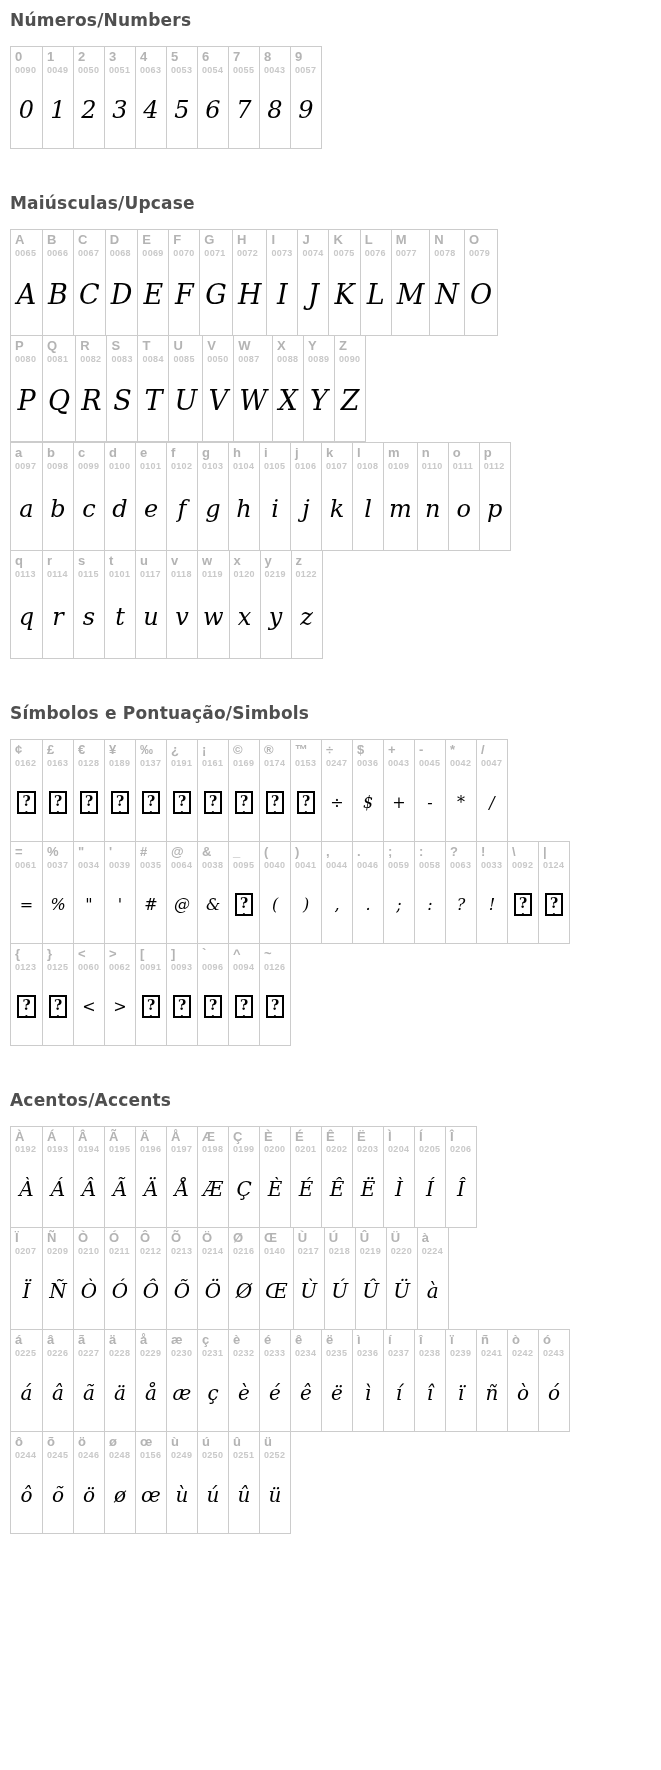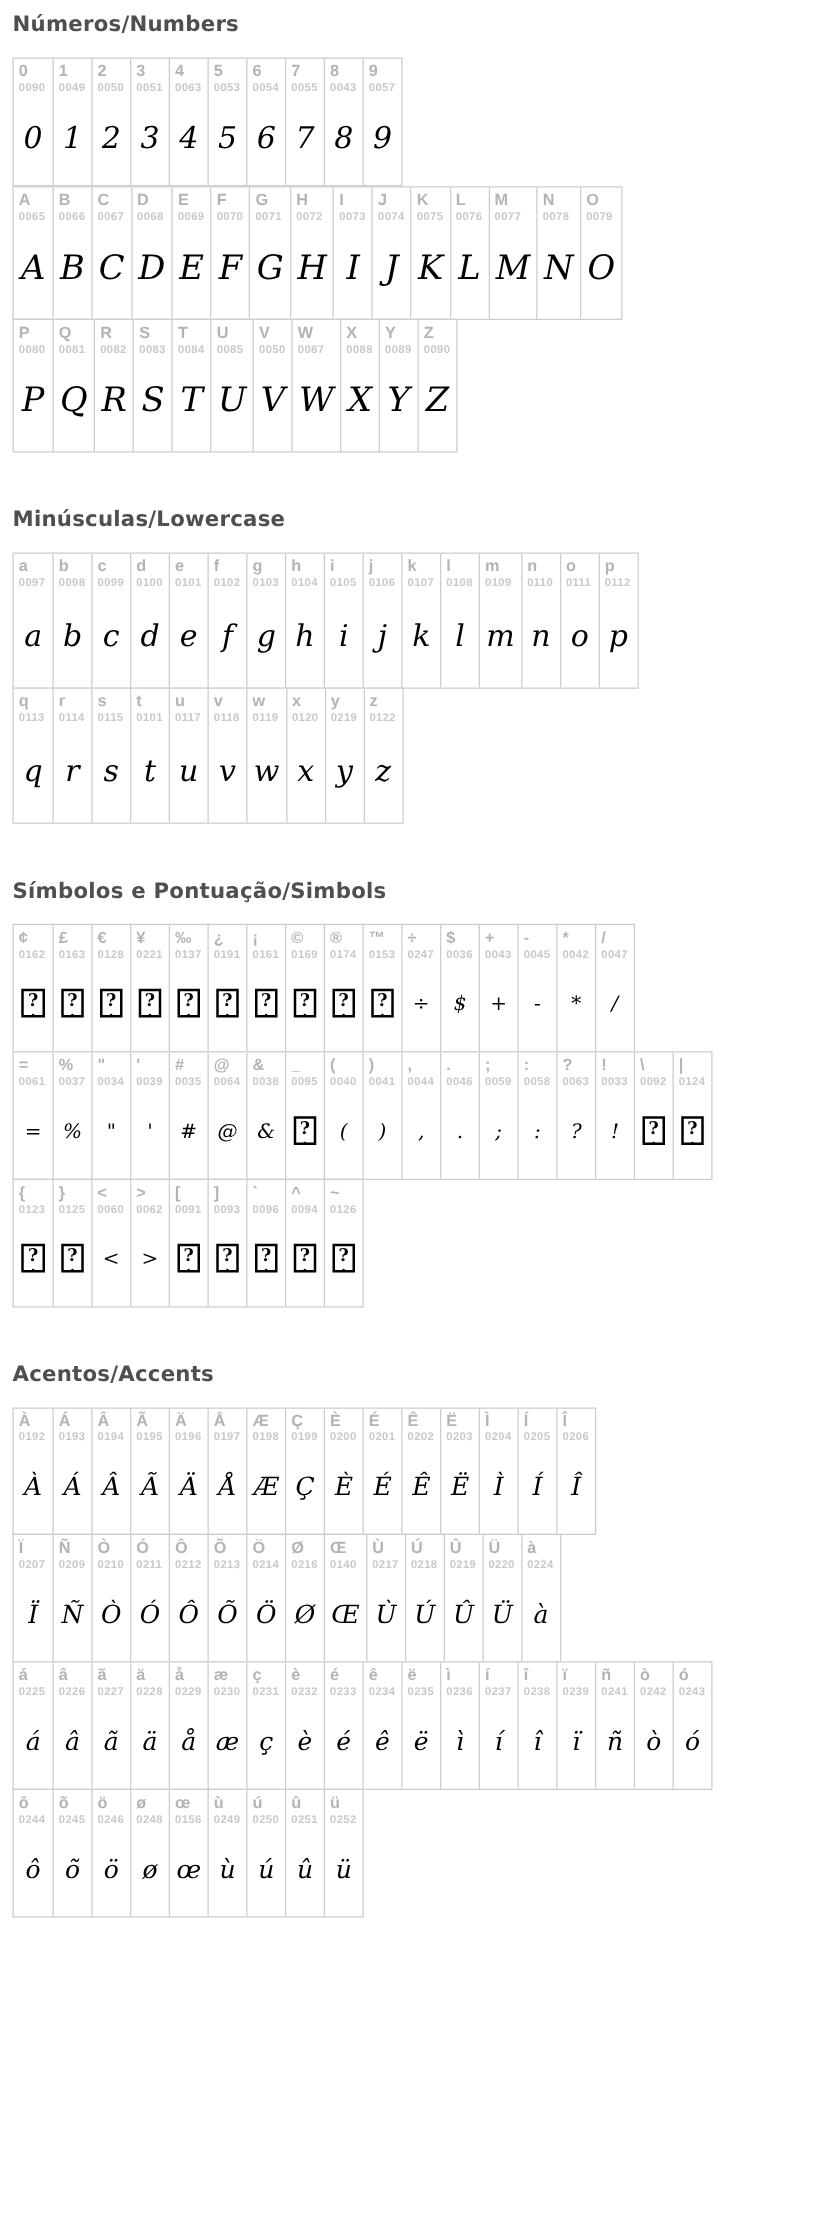--- a/index.html
+++ b/index.html
@@ -140,20 +140,21 @@
           <div class="cg">8</div>
         </div>
         <div class="cell">
           <div class="cc">9</div>
           <div class="cu">0057</div>
           <div class="cg">9</div>
         </div>
       </div>
     </section>
     <section class="section s1">
+      <h2 class="section-title">Maiúsculas/Upcase</h2>
       <div class="row">
         <div class="cell">
           <div class="cc">A</div>
           <div class="cu">0065</div>
           <div class="cg">A</div>
         </div>
         <div class="cell">
           <div class="cc">B</div>
           <div class="cu">0066</div>
           <div class="cg">B</div>
@@ -276,21 +277,20 @@
           <div class="cg">Y</div>
         </div>
         <div class="cell">
           <div class="cc">Z</div>
           <div class="cu">0090</div>
           <div class="cg">Z</div>
         </div>
       </div>
     </section>
     <section class="section s2">
-      <h2 class="section-title">Minúsculas/Lowercase</h2>
       <div class="row">
         <div class="cell">
           <div class="cc">a</div>
           <div class="cu">0097</div>
           <div class="cg">a</div>
         </div>
         <div class="cell">
           <div class="cc">b</div>
           <div class="cu">0098</div>
           <div class="cg">b</div>
@@ -438,21 +438,21 @@
         </div>
         <div class="cell">
           <div class="cc">€</div>
           <div class="cu">0128</div>
           <div class="cg">
             <span class="notdef">?</span>
           </div>
         </div>
         <div class="cell">
           <div class="cc">¥</div>
-          <div class="cu">0221</div>
+          <div class="cu">0189</div>
           <div class="cg">
             <span class="notdef">?</span>
           </div>
         </div>
         <div class="cell">
           <div class="cc">‰</div>
           <div class="cu">0137</div>
           <div class="cg">
             <span class="notdef">?</span>
           </div>

